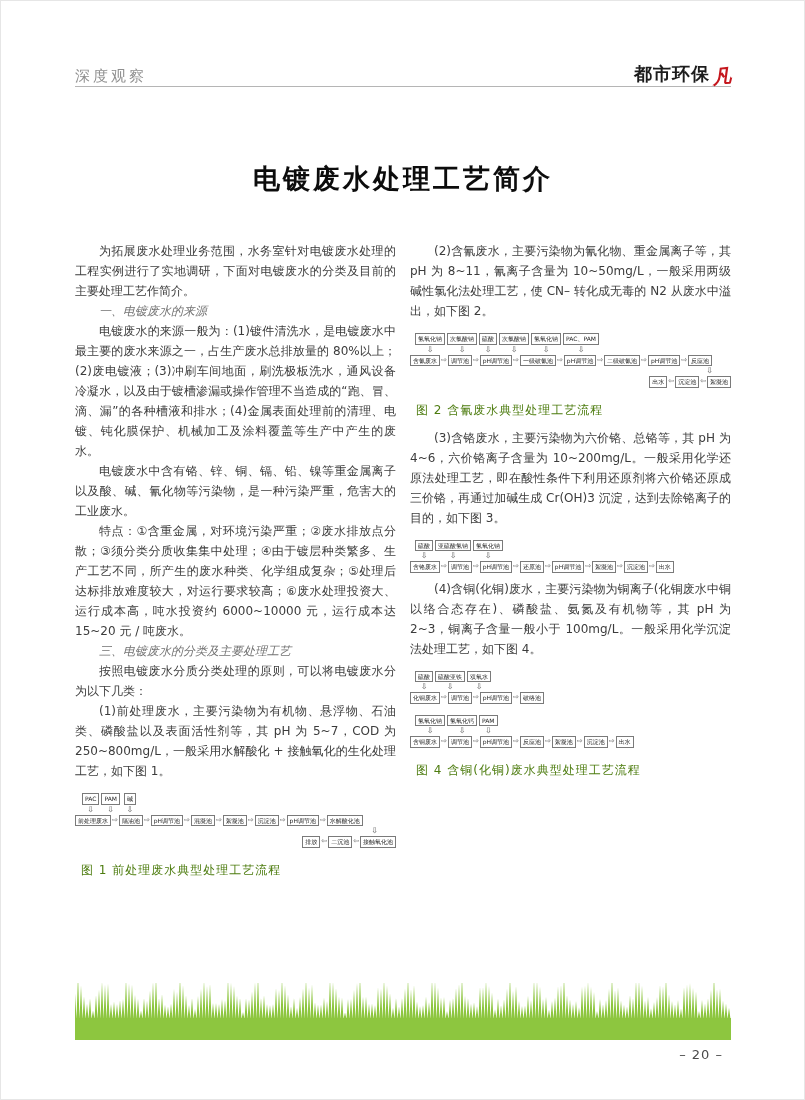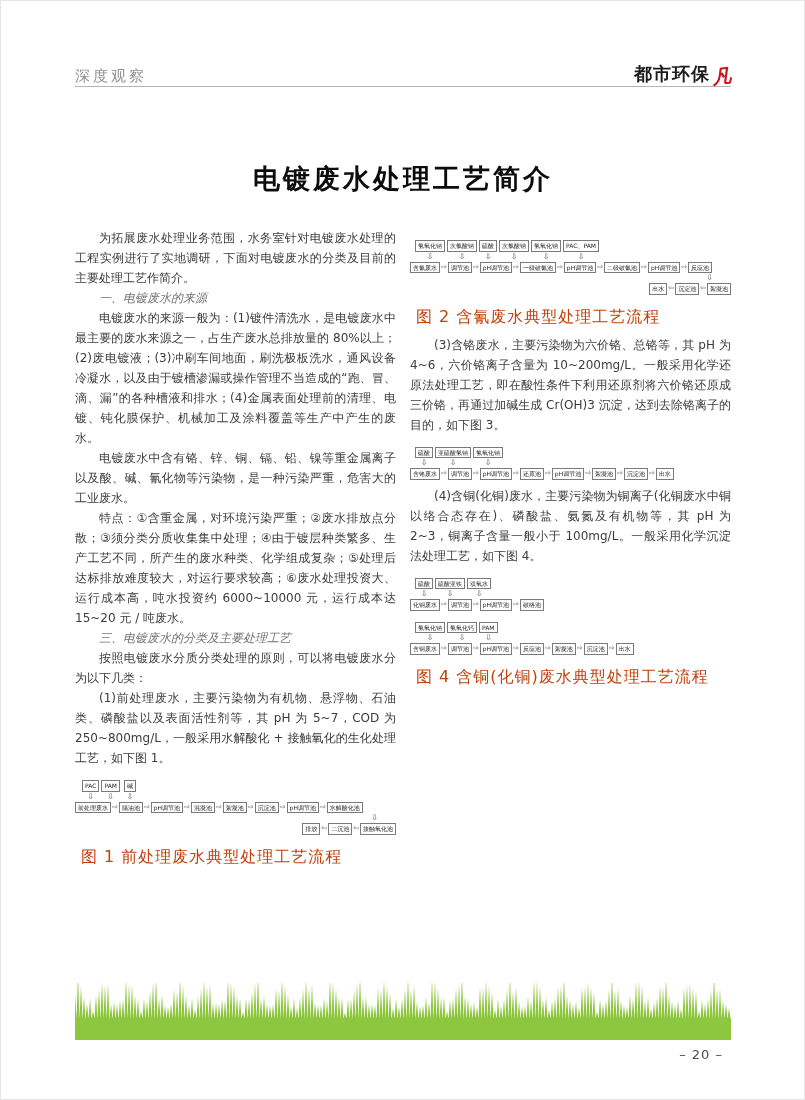--- a/index.html
+++ b/index.html
@@ -11,40 +11,40 @@
        border-bottom:1px solid #b5b5b5;}
   .hdr-section{font-size:15px;letter-spacing:3px;color:#8f8f8f;}
   .hdr-brand{display:flex;align-items:flex-end;gap:2px;}
   .hdr-brand-name{font-size:18px;font-weight:bold;color:#1c1c1c;letter-spacing:1px;}
   .hdr-brand-logo{font-size:19px;font-weight:bold;font-style:italic;
                   transform:rotate(-6deg);display:inline-block;line-height:1;}
   
   .title{margin-top:74px;text-align:center;font-family:"DejaVu Serif",serif;
          font-size:27px;font-weight:bold;letter-spacing:3px;color:#0c0c0c;}
   
-  .cols{margin-top:31px;display:flex;gap:14px;}
+  .cols{margin-top:44px;display:flex;gap:14px;}
   .col{flex:1;min-width:0;font-size:12px;line-height:20px;color:#3c3c3c;text-align:justify;}
   .col p{margin:0;text-indent:2em;}
   .col .sec{margin:0;text-indent:2em;font-weight:normal;font-size:12px;color:#737373;font-style:italic;}
   
   .figure{margin:10px 0 4px 0;}
   .flow{padding:2px 0;}
   .fgrid{display:grid;justify-content:start;align-items:end;}
   .fcell{display:flex;align-items:center;}
   .chemcell{justify-content:center;align-items:flex-end;gap:2px;padding:0 1px;}
   .chemstack{display:flex;flex-direction:column;align-items:center;}
   .fbox{display:inline-block;border:1px solid #7a7a7a;background:#fff;color:#242424;
         font-size:6px;line-height:1.25;padding:1px 2px;white-space:nowrap;}
   .farrow{font-size:7px;color:#555;margin:0 1px;line-height:1;}
   .fdown{font-size:8px;color:#555;line-height:1;margin:1px 0;}
   .subwrap{display:flex;flex-direction:column;align-items:flex-end;margin-top:1px;}
   .subdown{font-size:8px;color:#555;line-height:1;margin-right:18px;}
   .subrow{display:flex;align-items:center;margin-top:1px;}
   .flow + .flow{margin-top:7px;}
-  .fig-caption{font-size:16px;color:#c2410c;margin:10px 0 8px 6px;letter-spacing:1px;}
+  .fig-caption{font-size:12px;color:#4d7c0f;margin:10px 0 8px 6px;letter-spacing:1px;}
   
   .grass{position:absolute;left:75px;top:983px;width:656px;height:57px;}
   .pageno{position:absolute;right:82px;top:1047px;font-size:13px;color:#4a4a4a;letter-spacing:1px;}
 </style>
 </head>
 <body>
 
 <div class="page">
   <div class="content">
 
@@ -138,20 +138,21 @@
                   <span class="farrow">⇦</span>
                   <span class="fbox">接触氧化池</span>
                 </div>
               </div>
             </div>
           </div>
         <div class="fig-caption">图 1  前处理废水典型处理工艺流程</div>
       </div>
 
       <div class="col">
+        <p>(2)含氰废水，主要污染物为氰化物、重金属离子等，其 pH 为 8~11，氰离子含量为 10~50mg/L，一般采用两级碱性氯化法处理工艺，使 CN– 转化成无毒的 N2 从废水中溢出，如下图 2。</p>
         <div class="figure">
             <div class="flow">
               <div class="fgrid" style="grid-template-columns: repeat(8, auto);">
                 <div class="fcell chemcell"></div>
                 <div class="fcell chemcell"></div>
                 <div class="fcell chemcell">
                   <div class="chemstack">
                     <span class="fbox">氢氧化钠</span>
                     <span class="fdown">⇩</span>
                   </div>

